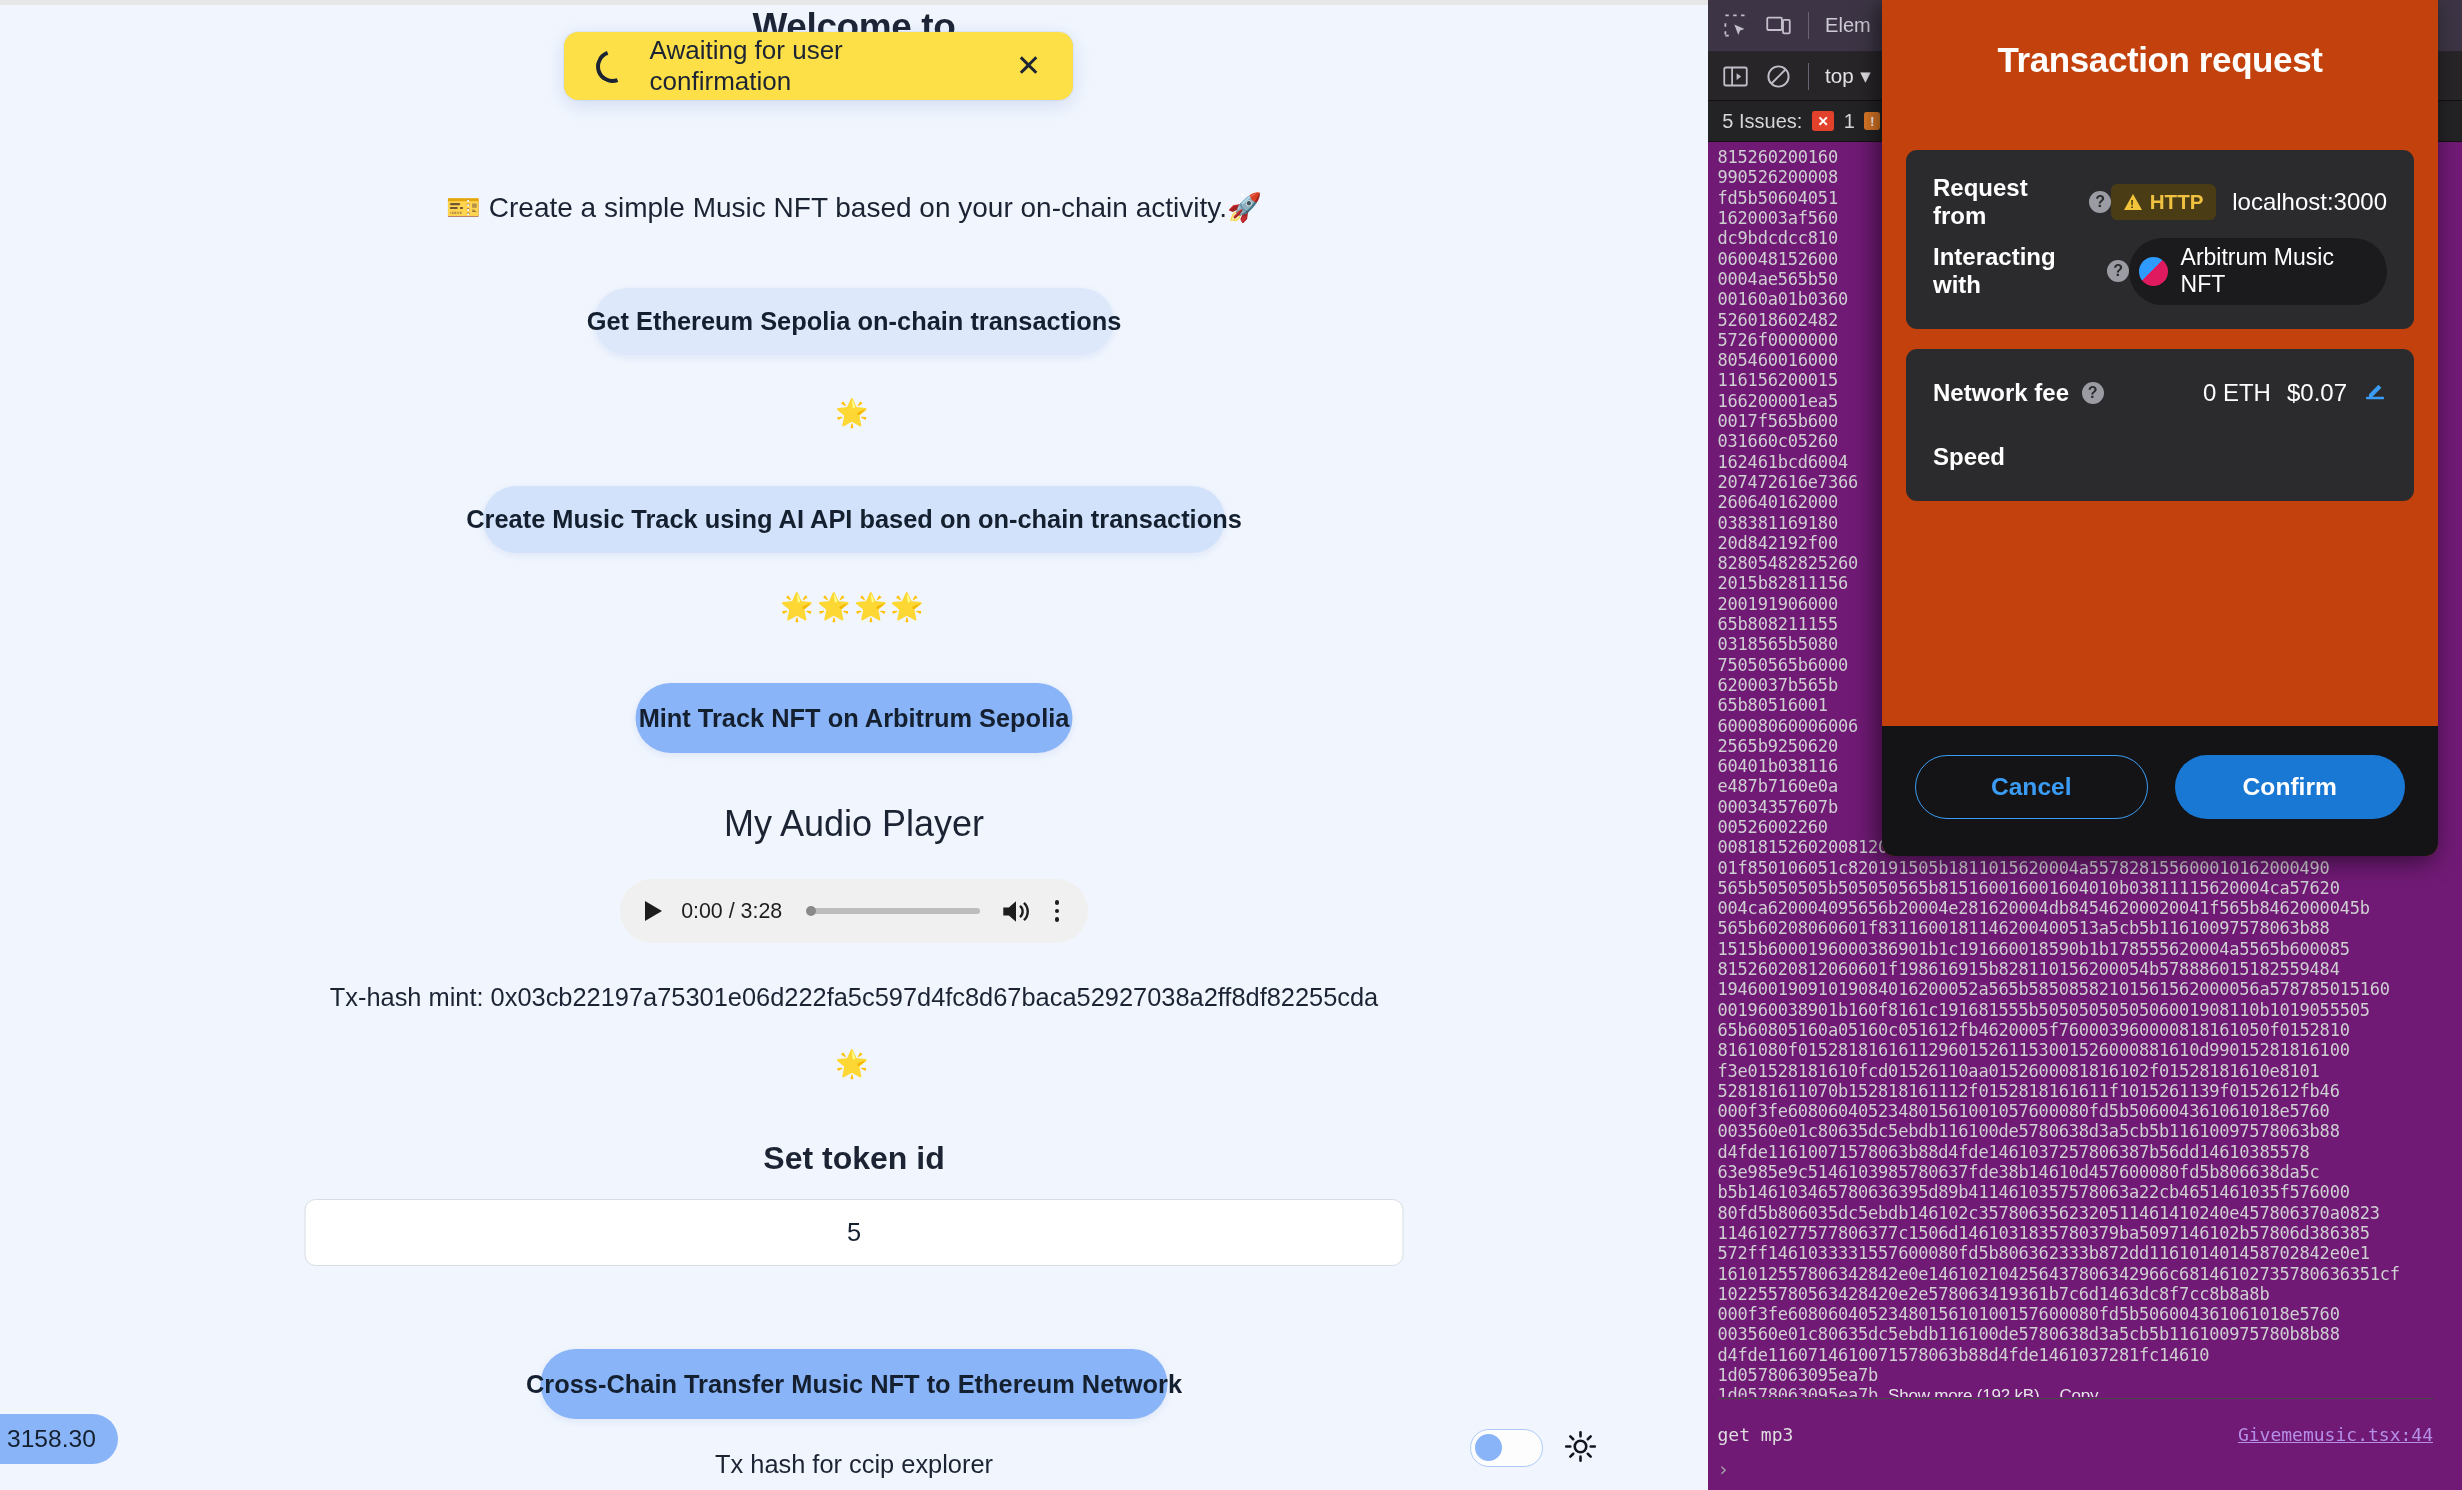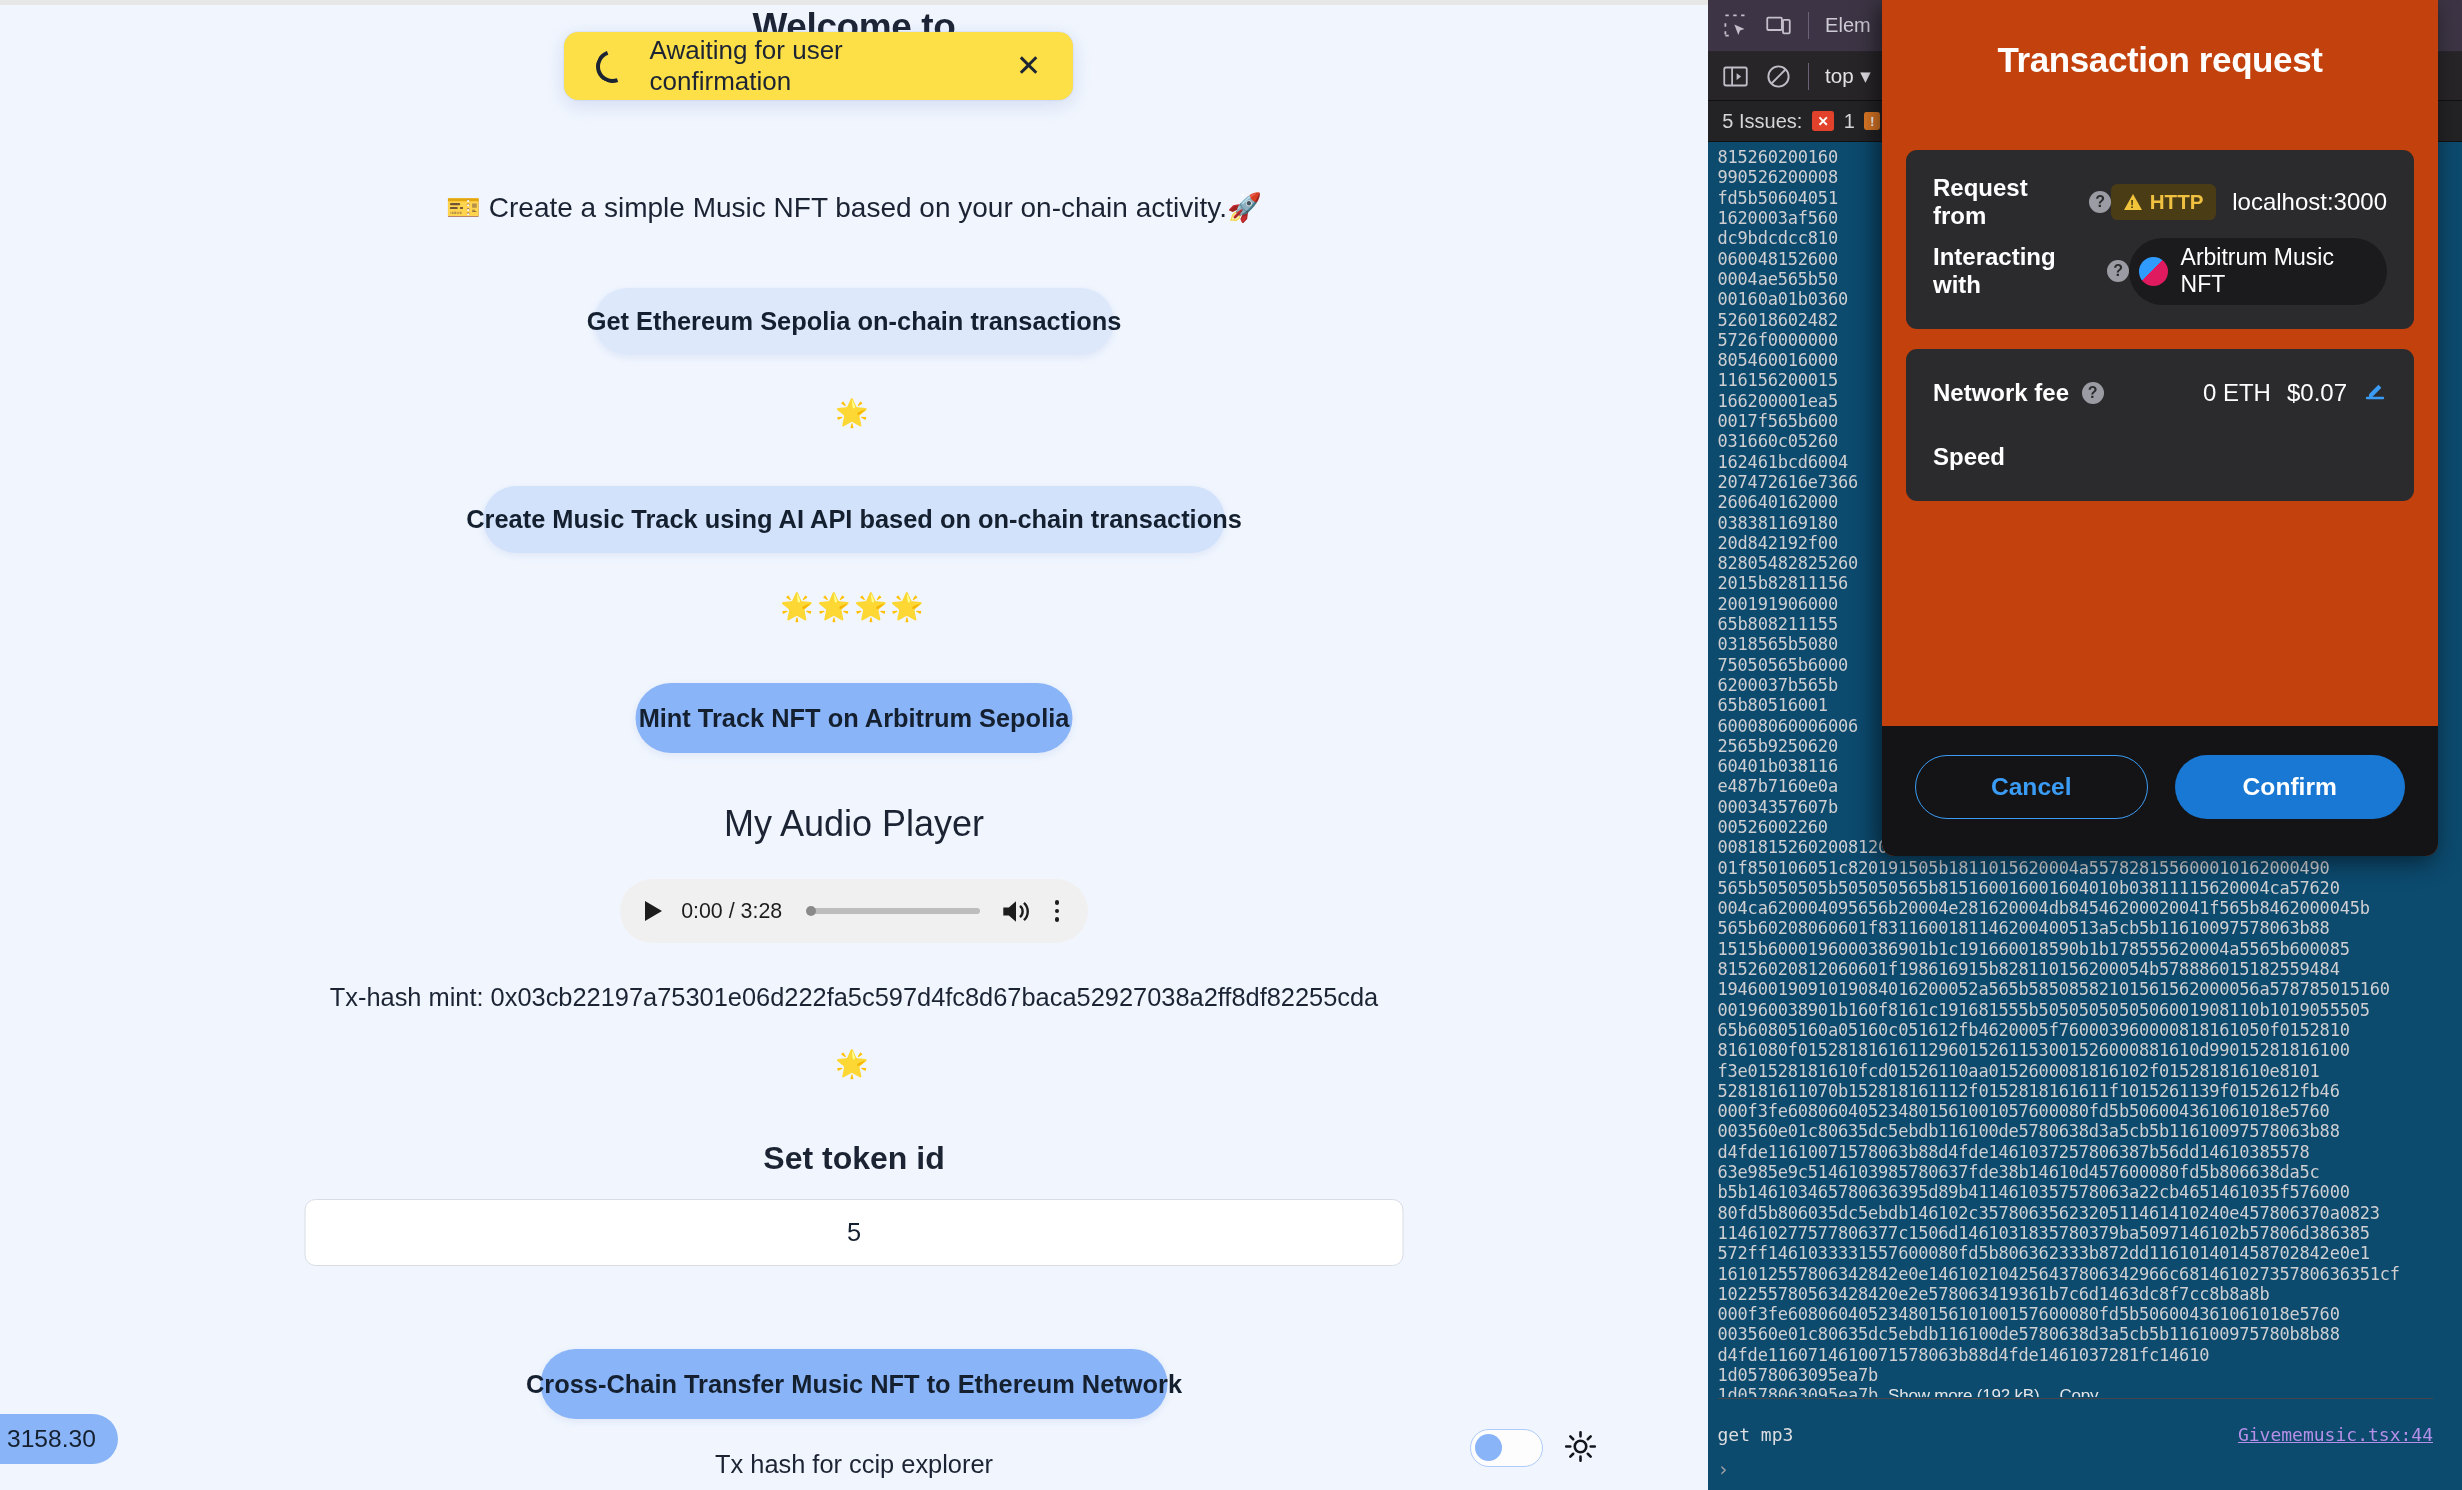--- a/index.html
+++ b/index.html
@@ -197,21 +197,21 @@
     position: absolute; left: 4px; top: 4px;
     width: 27px; height: 27px; border-radius: 50%;
     background: #8ab4f8;
   }
   .sun-icon { width: 33px; height: 33px; }
 
   
   .devtools {
     position: absolute; left: 1708px; top: 0;
     width: 754px; height: 1491px;
-    background: #0c4a6e;
+    background: #701a75;
     color: #d6d6d8;
     font-family: "DejaVu Sans Mono", monospace;
     overflow: hidden;
   }
   .dt-topbar {
     height: 52px; background: #3d3545;
     display: flex; align-items: center; padding: 0 14.3px;
     gap: 16px;
     border-bottom: 0.8px solid #2b2530;
   }

